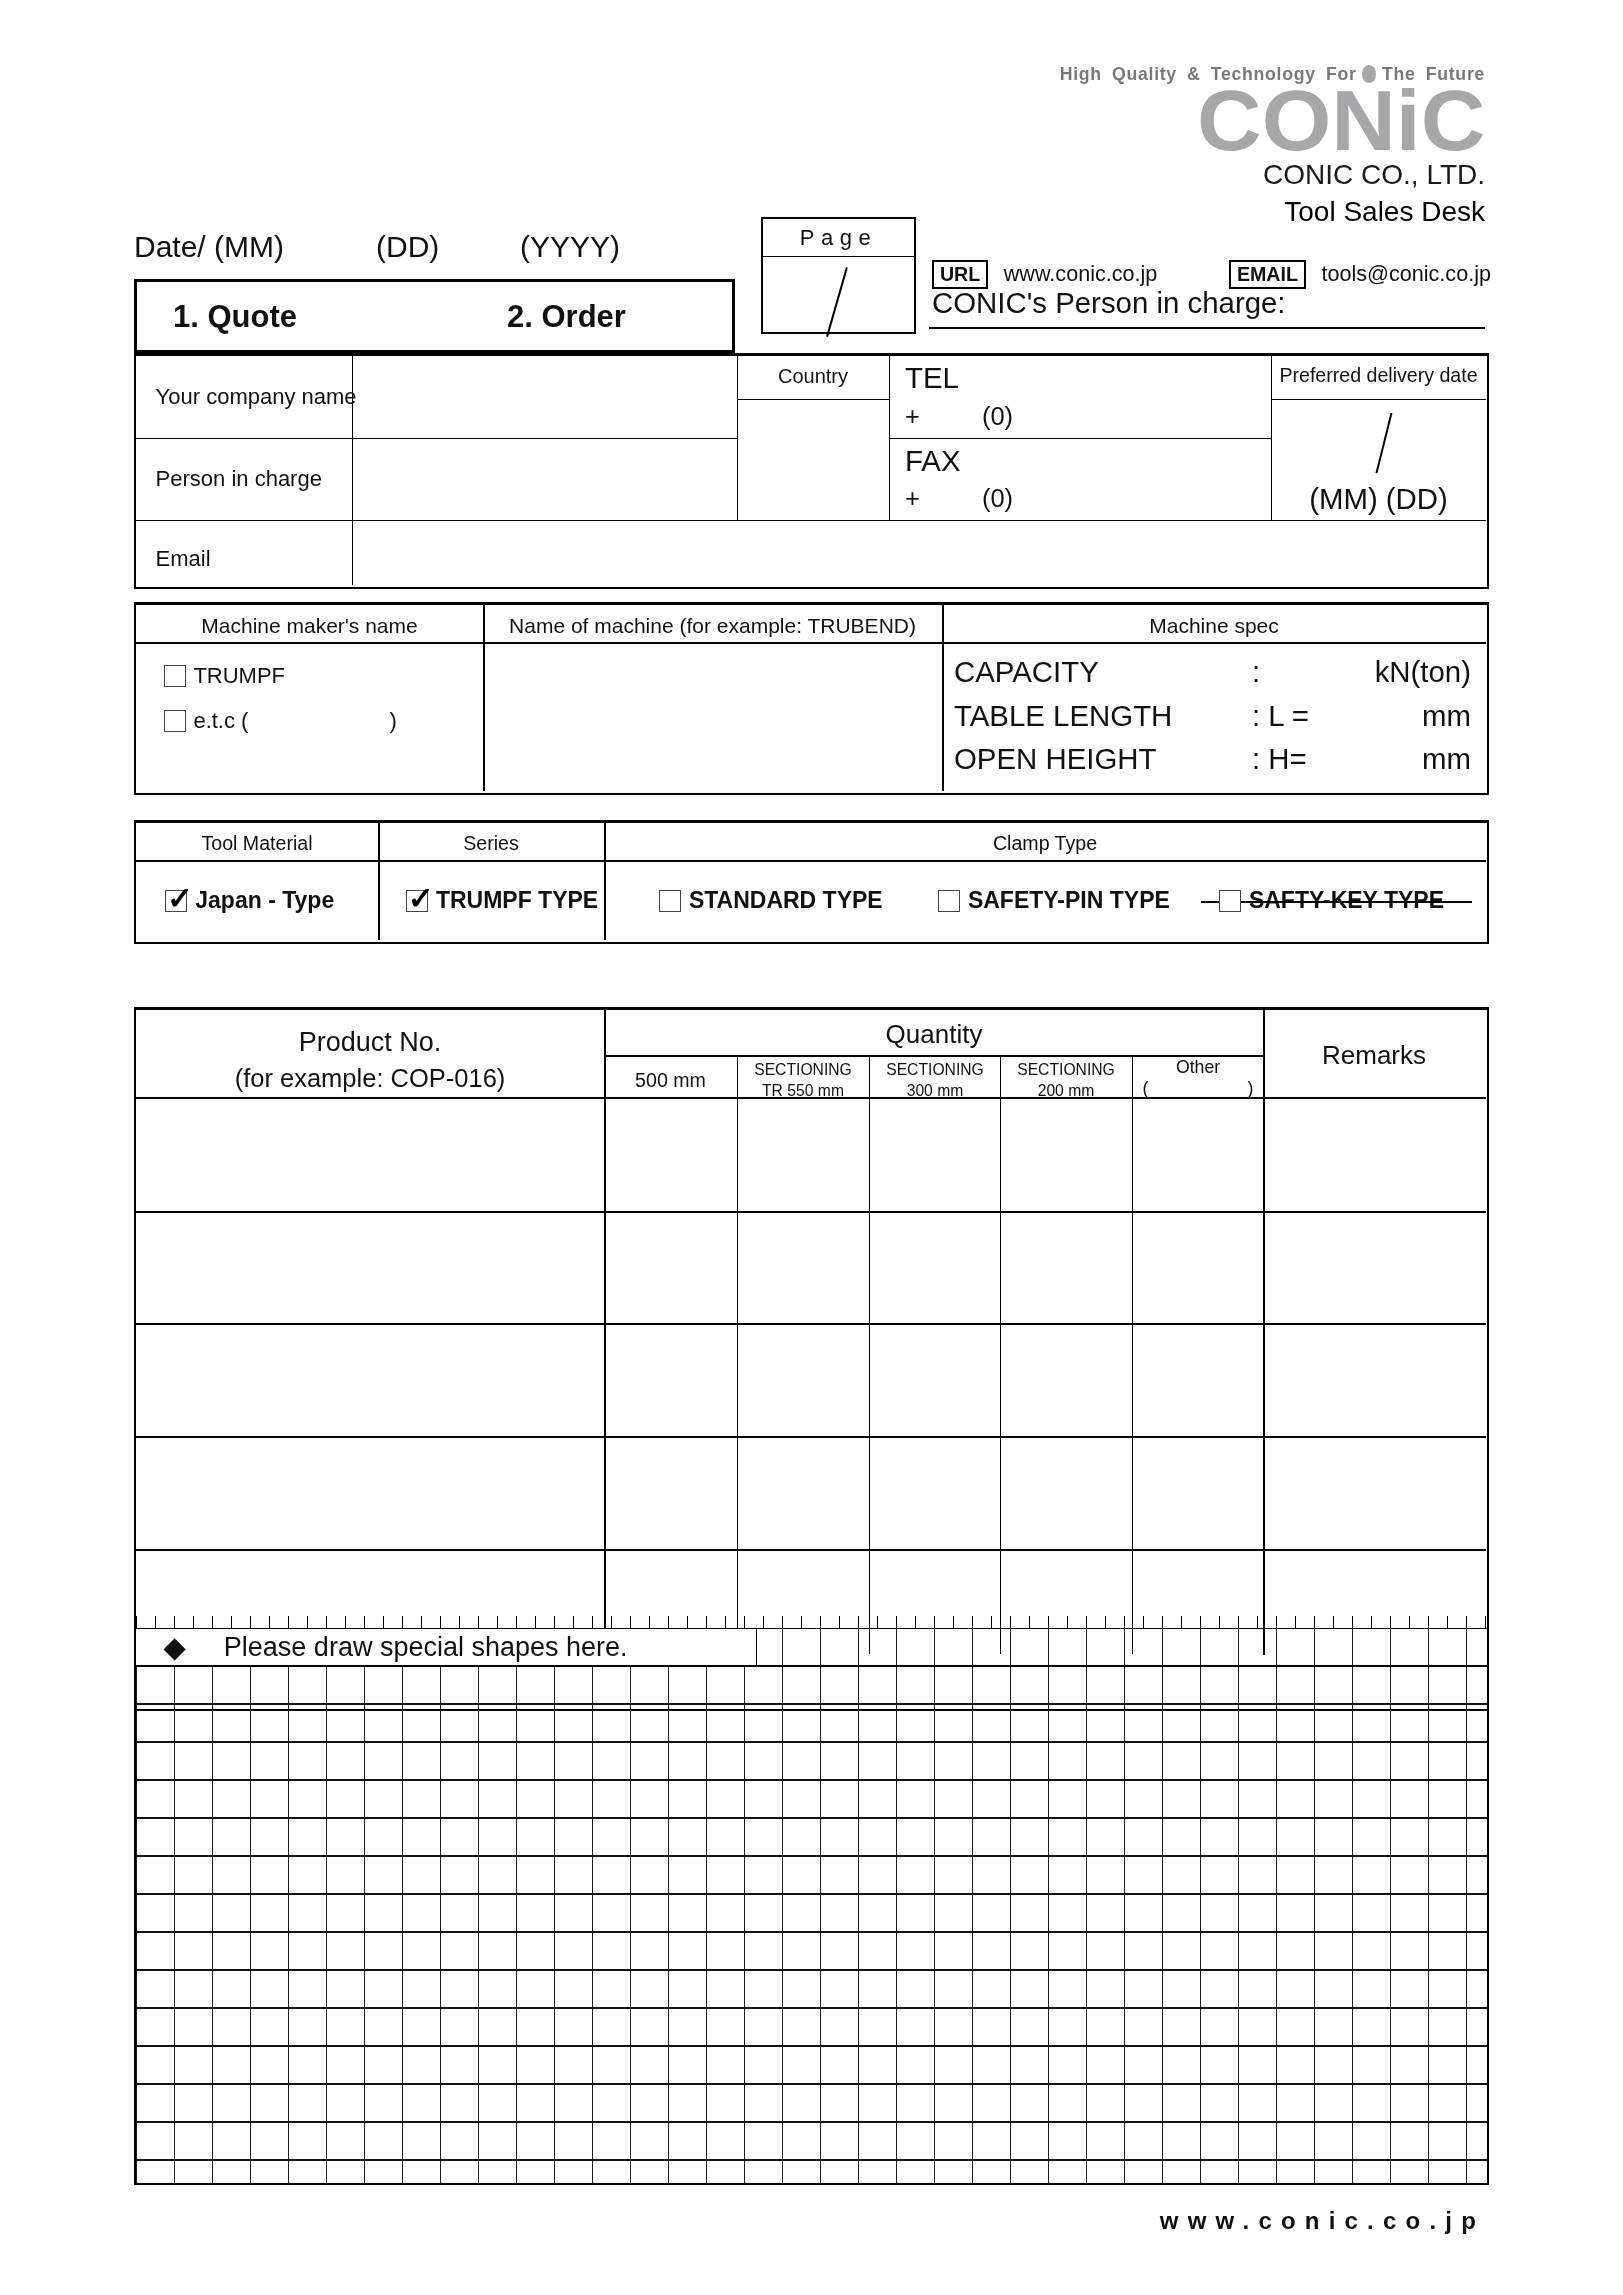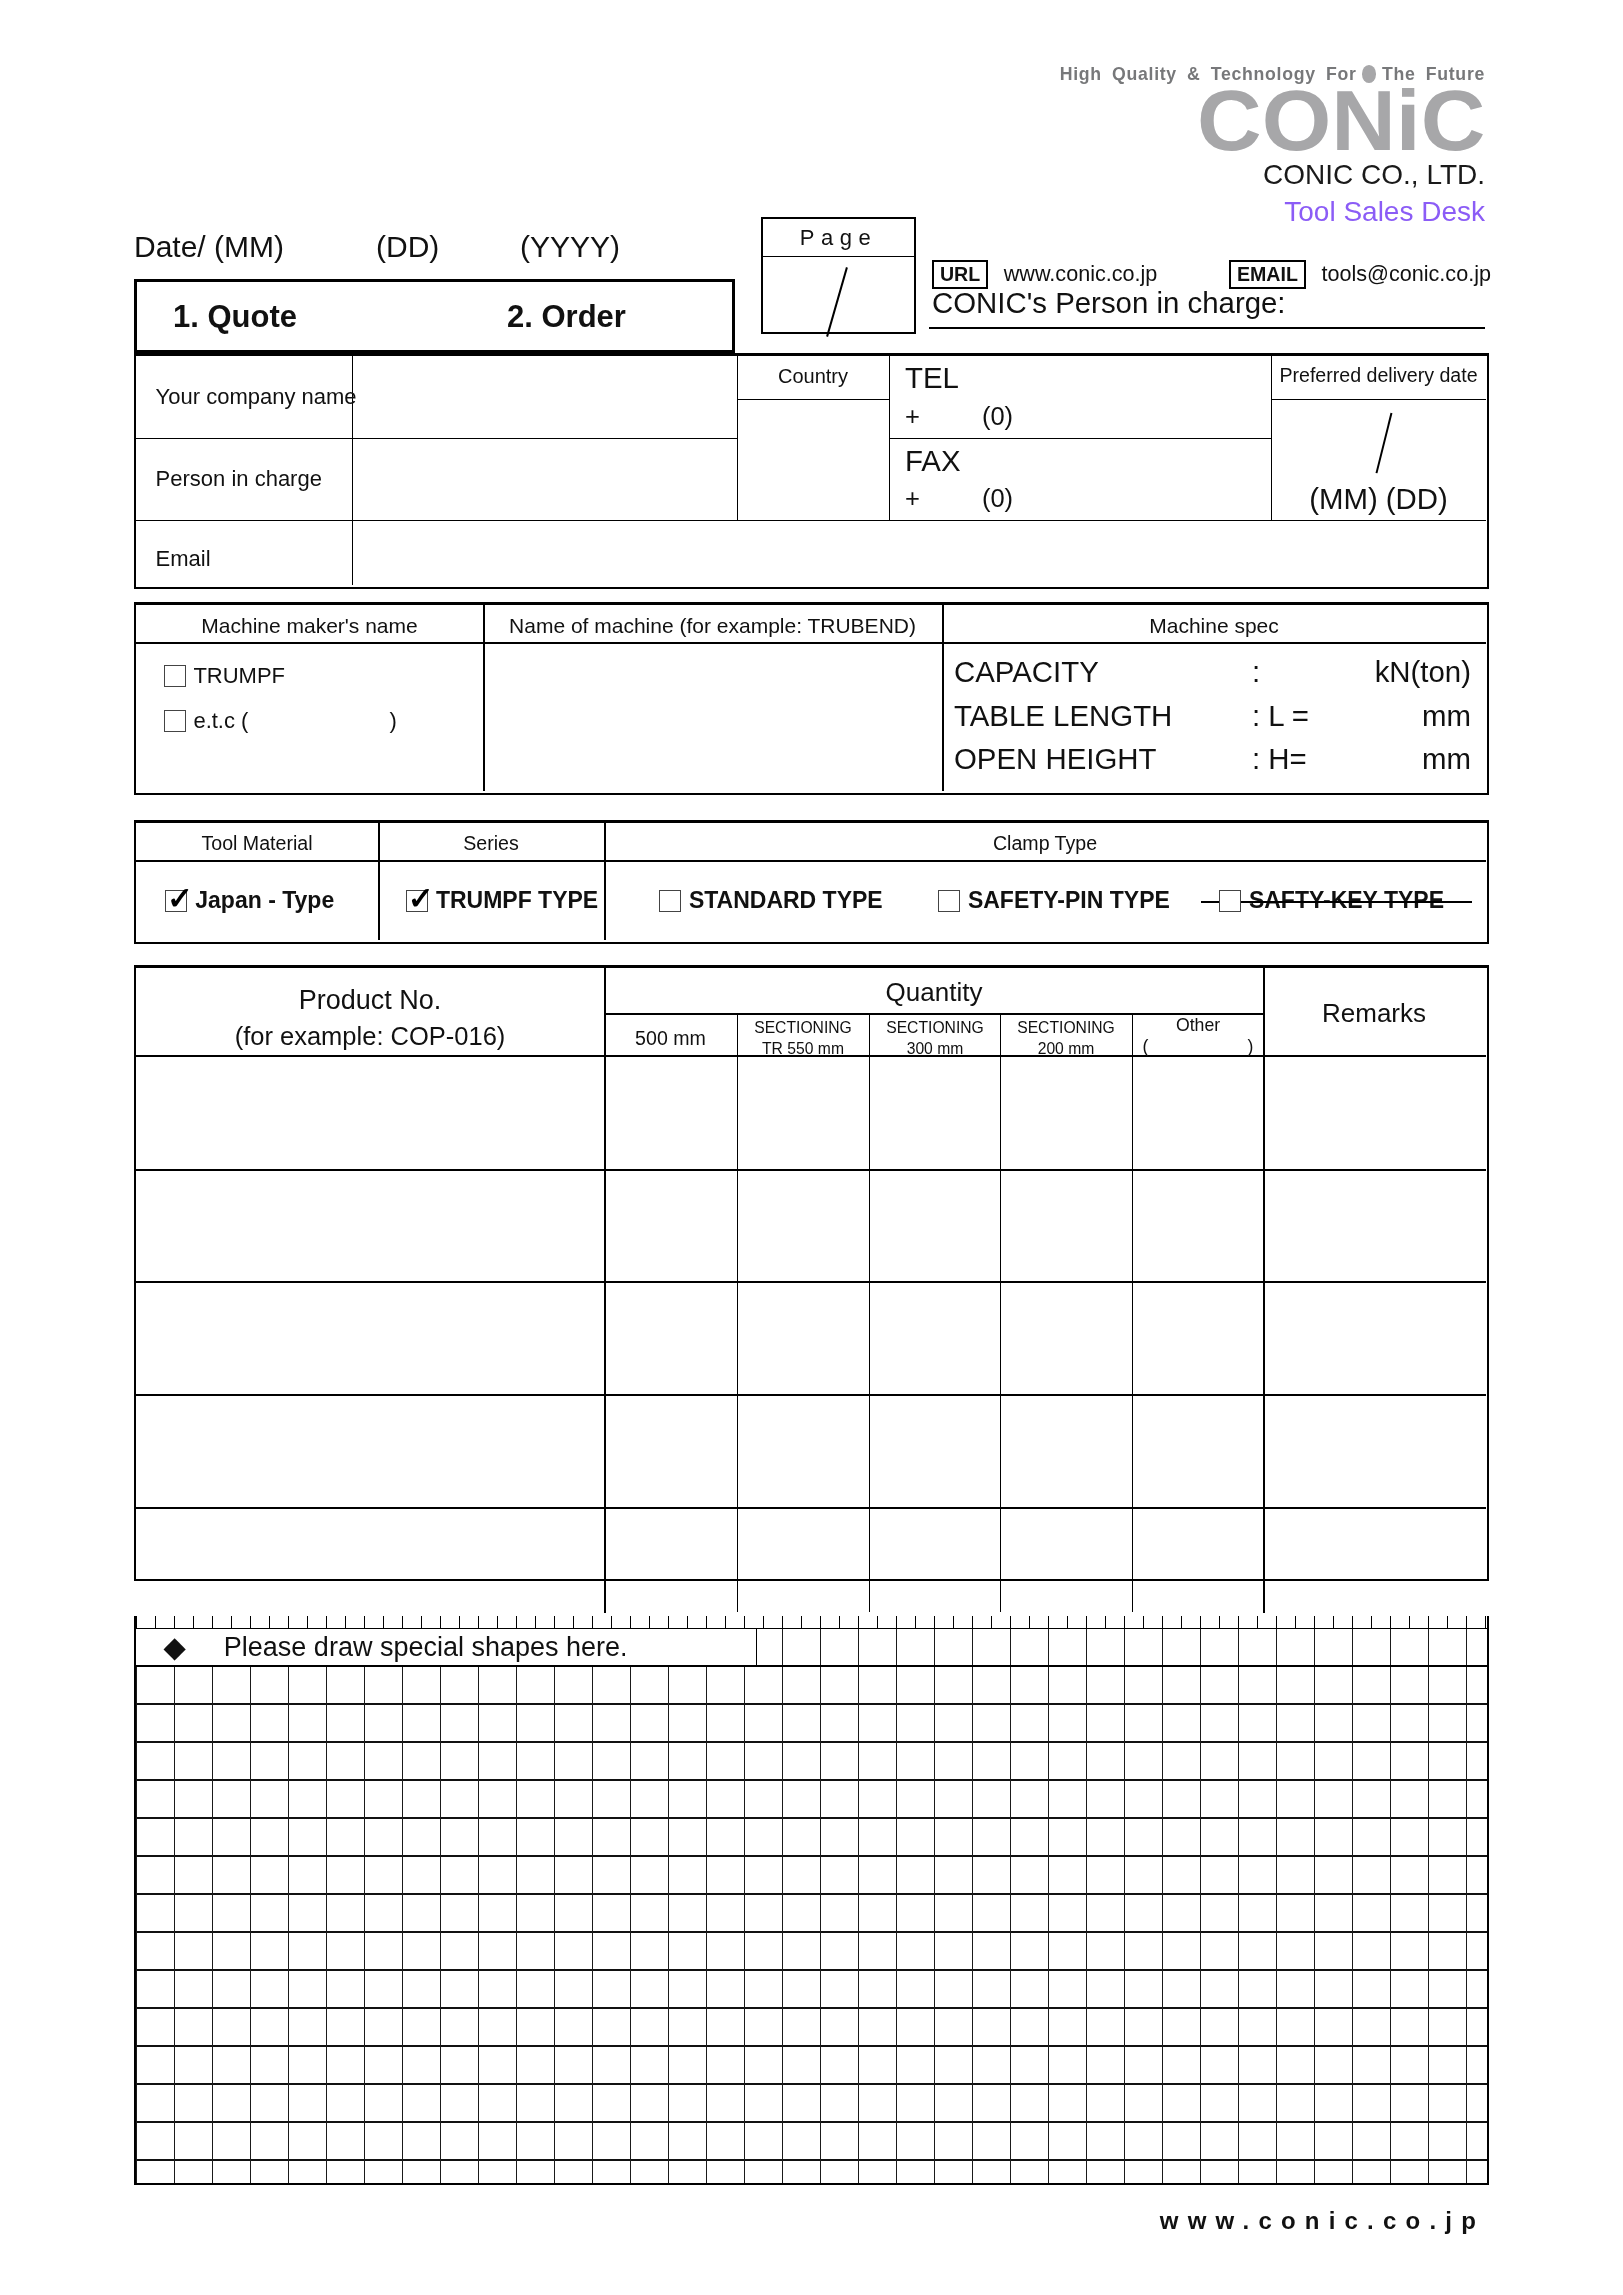--- a/index.html
+++ b/index.html
@@ -8,21 +8,21 @@
     font-family:"Liberation Sans", sans-serif;color:#111;overflow:hidden;
   }
   .line{position:absolute;background:#000;}
   
   .title{position:absolute;left:134px;top:73px;font-size:43px;font-weight:400;letter-spacing:0.7px;color:#1a1a1a;}
   .logo-block{position:absolute;right:138px;top:64px;text-align:right;}
   .tagline{font-size:17.7px;font-weight:700;color:#77787a;letter-spacing:0.7px;word-spacing:4.6px;white-space:nowrap;}
   .tagline .dot{display:inline-block;width:13.7px;height:17.7px;border-radius:50%;background:#a7a7a9;vertical-align:-2.6px;margin:0 5.9px;}
   .wordmark{font-size:86px;font-weight:900;color:#a7a7a9;letter-spacing:0px;line-height:1.0;margin-top:-7.9px;transform:scaleX(1.04);transform-origin:right;}
   .company-name{font-size:28px;color:#1a1a1a;margin-top:-3.9px;}
-  .sales-desk{font-size:28px;color:#8b5cf6;margin-top:5.2px;}
+  .sales-desk{font-size:28px;color:#000000;margin-top:5.2px;}
   
   .date-mm{position:absolute;left:134px;top:230px;font-size:30px;}
   .date-dd{position:absolute;left:376px;top:230px;font-size:30px;}
   .date-yyyy{position:absolute;left:520px;top:230px;font-size:30px;}
   
   .page-box{position:absolute;left:761px;top:217px;width:151px;height:113px;border:2px solid #000;}
   .page-box .page-label{height:37px;line-height:37px;text-align:center;font-size:22px;letter-spacing:6.5px;border-bottom:1.3px solid #000;}
   .page-slash{position:absolute;left:73px;top:47px;width:2px;height:72px;background:#000;transform:rotate(16deg);}
   
   .url-group{position:absolute;left:932px;top:260px;display:flex;align-items:center;}
@@ -200,21 +200,21 @@
     <div class="opt bold" style="left:802px;top:64px;">
       <span class="cb"></span>
       <span>SAFETY-PIN TYPE</span>
     </div>
     <div class="opt bold struck" style="left:1083px;top:64px;">
       <span class="cb"></span>
       <span>SAFTY-KEY TYPE</span>
     </div>
   </div>
 
-  <div class="tbl" style="top:965px;height:616px;">
+  <div class="tbl" style="top:1007px;height:704px;">
     <div class="line" style="left:468px;top:0;width:2px;height:645px;"></div>
     <div class="line" style="left:1127px;top:0;width:2px;height:645px;"></div>
     <div class="line" style="left:601px;top:45px;width:1.3px;height:599px;"></div>
     <div class="line" style="left:733px;top:45px;width:1.3px;height:599px;"></div>
     <div class="line" style="left:864px;top:45px;width:1.3px;height:599px;"></div>
     <div class="line" style="left:996px;top:45px;width:1.3px;height:599px;"></div>
     <div class="line" style="left:468px;top:45px;width:660px;height:1.6px;"></div>
     <div class="line" style="left:0;top:87px;width:1350px;height:2px;"></div>
     <div class="line" style="left:0;top:201px;width:1350px;height:1.6px;"></div>
     <div class="line" style="left:0;top:313px;width:1350px;height:1.6px;"></div>

